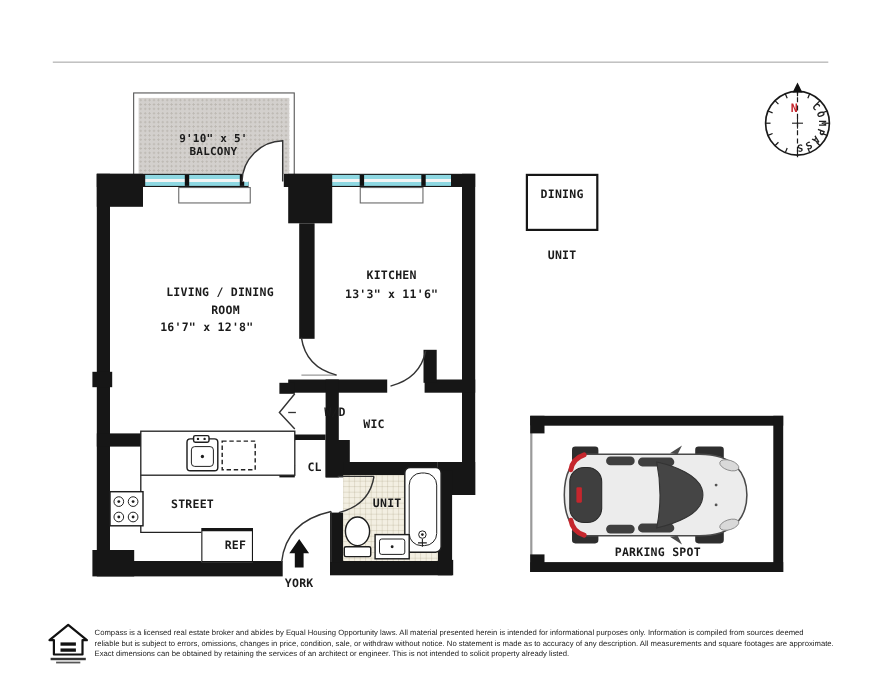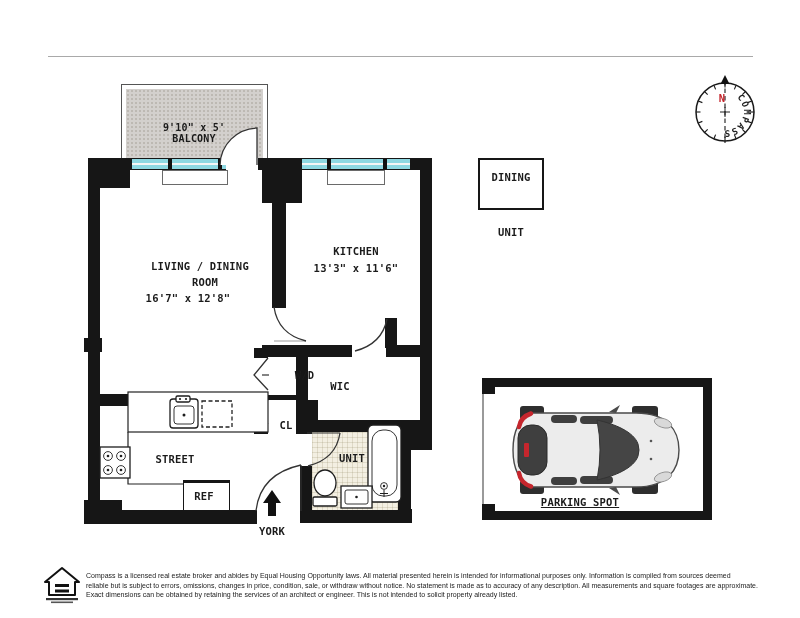--- a/index.html
+++ b/index.html
@@ -95,34 +95,34 @@
   <div class="lbl" style="left:511px;top:177px;">DINING</div>
   <div class="lbl" style="left:511px;top:192px;margin-top:40px;">UNIT</div>
   <div class="box ref"></div>
 
   <div class="wall" style="left:482px;top:378px;width:230px;height:9px;"></div>
   <div class="wall" style="left:703px;top:378px;width:9px;height:142px;"></div>
   <div class="wall" style="left:482px;top:511px;width:230px;height:9px;"></div>
   <div class="pline" style="left:482px;top:387px;width:2px;height:124px;"></div>
   <div class="wall" style="left:482px;top:378px;width:13px;height:16px;"></div>
   <div class="wall" style="left:482px;top:504px;width:13px;height:16px;"></div>
-  <div class="lbl" style="left:580px;top:502px;text-decoration:underline;">PARKING SPOT</div>
+  <div class="lbl" style="left:598px;top:502px;">PARKING SPOT</div>
 
   <div class="lbl" style="left:200px;top:266px;">LIVING / DINING</div>
   <div class="lbl" style="left:188px;top:282px;margin-left:17px;">ROOM</div>
   <div class="lbl" style="left:188px;top:298px;">16'7" x 12'8"</div>
   <div class="lbl" style="left:356px;top:251px;">KITCHEN</div>
   <div class="lbl" style="left:356px;top:268px;">13'3" x 11'6"</div>
   <div class="lbl" style="left:285px;top:375px;padding-left:39px;">W/D</div>
   <div class="lbl" style="left:286px;top:425px;">CL</div>
   <div class="lbl" style="left:340px;top:386px;text-align:right;">WIC</div>
   <div class="lbl" style="left:352px;top:458px;">UNIT</div>
   <div class="lbl" style="left:175px;top:459px;">STREET</div>
   <div class="lbl small" style="left:217px;top:414px;">DW</div>
-  <div class="lbl" style="left:204px;top:496px;">REF</div>
+  <div class="lbl" style="left:214px;top:496px;">REF</div>
   <div class="lbl" style="left:272px;top:531px;">YORK</div>
 
   <svg class="overlay" width="800" height="618" viewBox="0 0 800 618">
 
     <g>
       <path d="M 220,165 A 38,38 0 0 1 257,128 L 257,165 Z" fill="#fff" stroke="none"></path>
       <path d="M 220,165 A 38,38 0 0 1 257,128 L 257,165" class="stroke"></path>
     </g>
 
     <g>

